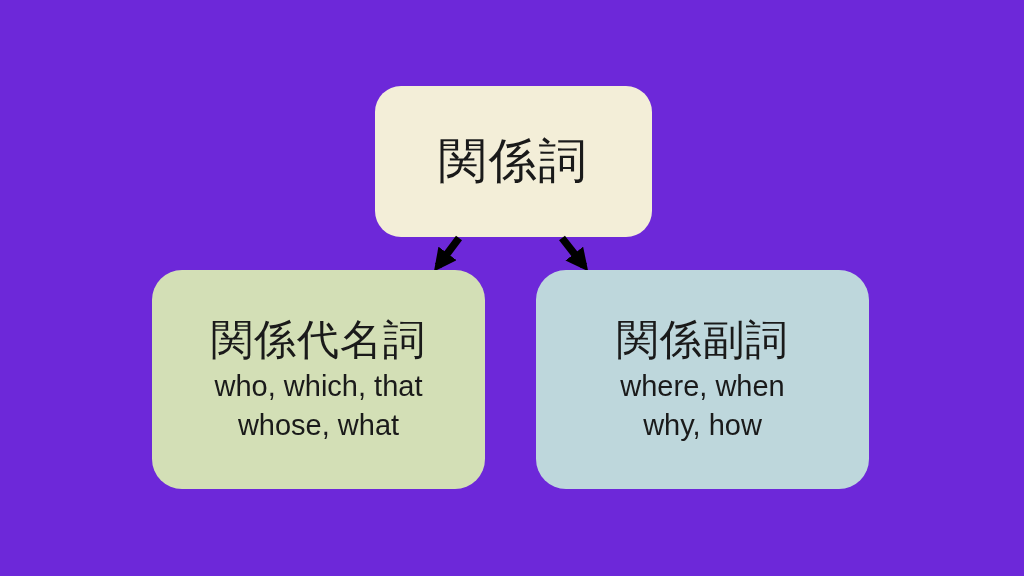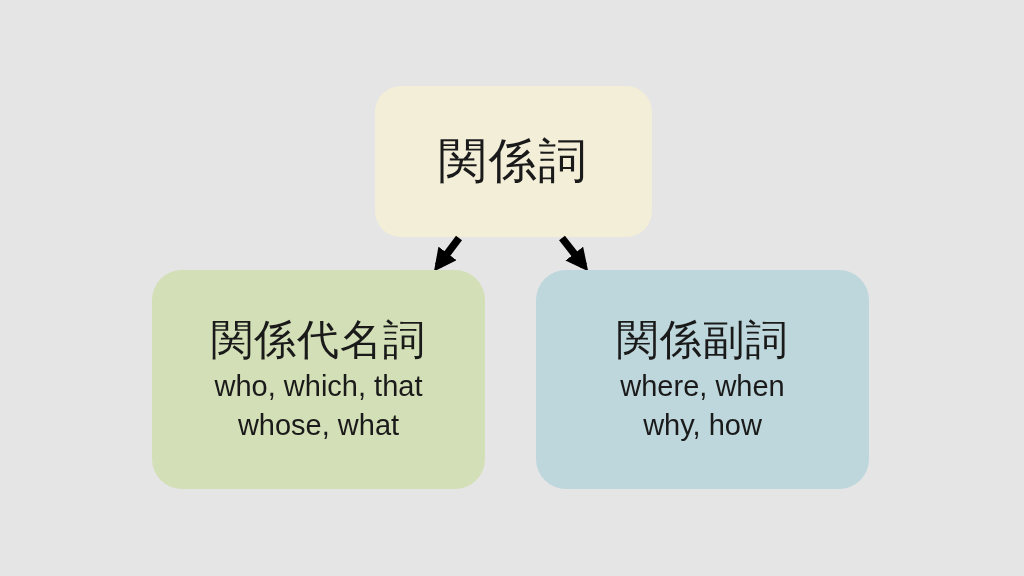--- a/index.html
+++ b/index.html
@@ -62,21 +62,21 @@
     left: 0;
     top: 0;
     width: 1024px;
     height: 576px;
     pointer-events: none;
   }
 </style>
 </head>
 <body>
 
-<div class="canvas" style="background-color: #e5e5e5;">
+<div class="canvas" style="background-color: #6d28d9;">
 
   <div class="box box-root" style="background-color: rgb(243, 238, 216);">
     <div class="jp-title">関係詞</div>
   </div>
 
   <svg class="arrow-layer" viewBox="0 0 1024 576" xmlns="http://www.w3.org/2000/svg">
     <defs>
       <marker id="arrowhead" viewBox="0 0 3 3" markerWidth="3" markerHeight="3" refX="2.1" refY="1.5" orient="auto" markerUnits="strokeWidth">
         <path d="M0,0 L3,1.5 L0,3 Z" fill="#000000"></path>
       </marker>

